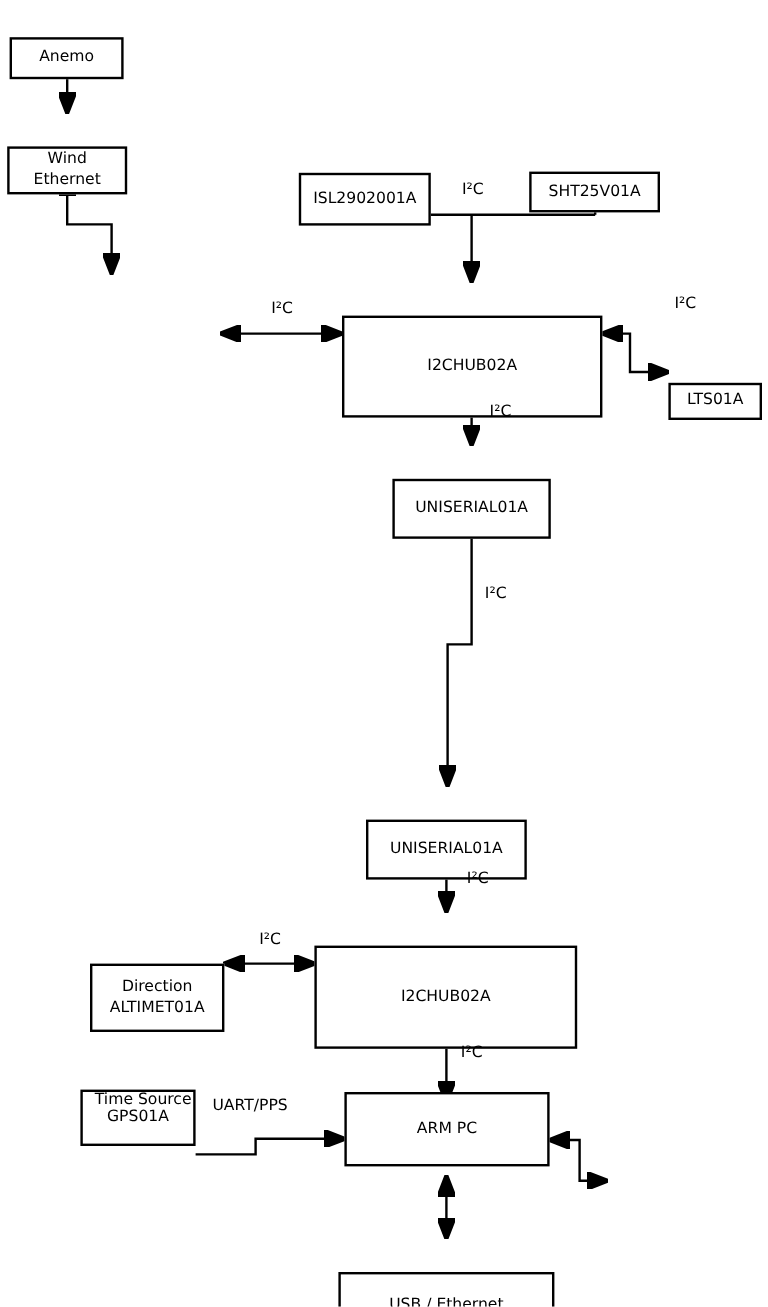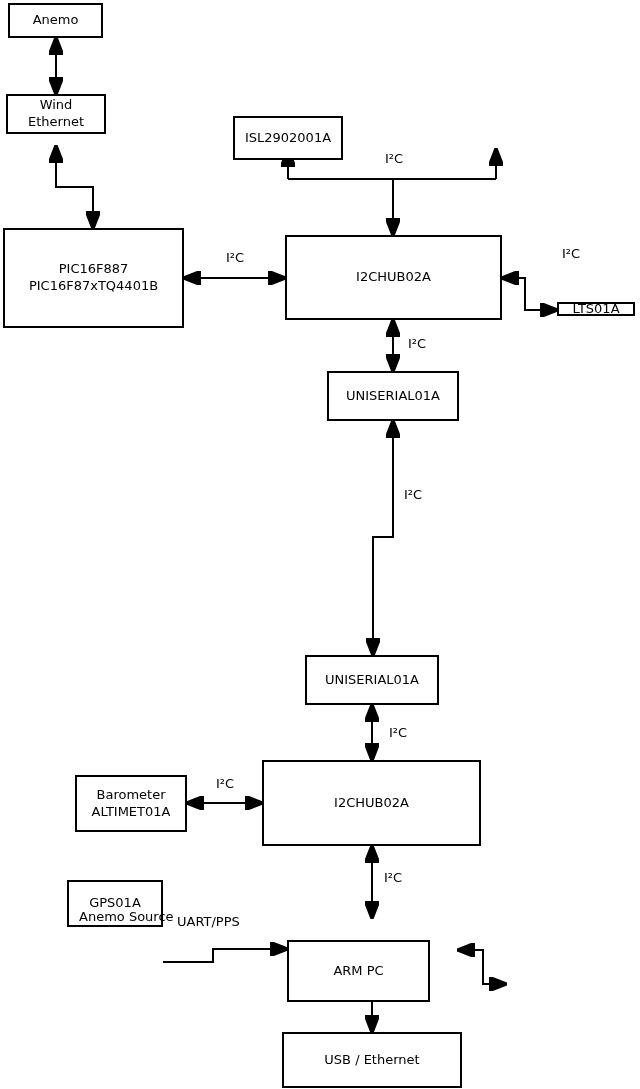--- a/index.html
+++ b/index.html
@@ -22,20 +22,21 @@
   .node{
     position:absolute;
     box-sizing:border-box;
     border:2px solid var(--line);
     background:var(--node-fill);
     display:flex;flex-direction:column;
     align-items:center;justify-content:center;
     text-align:right;
     font-size:13px;line-height:1.28;
     white-space:nowrap;
+    margin-top:28px;
   }
   .elabel{
     position:absolute;
     font-size:13px;line-height:1.1;
     white-space:nowrap;
   }
 </style>
 </head>
 <body>
 
@@ -67,72 +68,71 @@
 
   <div class="node" style="left:8px;top:3px;width:95px;height:35px">
     <span>Anemo</span>
   </div>
 
   <div class="node" style="left:6px;top:94px;width:100px;height:40px">
     <span>Wind</span>
     <span>Ethernet</span>
   </div>
 
-  <div class="node" style="left:3px;top:228px;width:181px;height:100px">
-    <span>PIC16F887</span>
-    <span>PIC16F87xTQ4401B</span>
-  </div>
 
-  <div class="node" style="left:233px;top:116px;width:110px;height:44px">
+  <div class="node" style="left:249px;top:116px;width:110px;height:44px">
     <span>ISL2902001A</span>
   </div>
 
+  <div class="node" style="left:441px;top:115px;width:109px;height:34px">
+    <span>SHT25V01A</span>
+  </div>
 
   <div class="node" style="left:285px;top:235px;width:217px;height:85px">
     <span>I2CHUB02A</span>
   </div>
 
-  <div class="node" style="left:557px;top:302px;width:78px;height:14px">
+  <div class="node" style="left:557px;top:291px;width:78px;height:31px">
     <span>LTS01A</span>
   </div>
 
   <div class="node" style="left:327px;top:371px;width:132px;height:50px">
     <span>UNISERIAL01A</span>
   </div>
 
   <div class="node" style="left:305px;top:655px;width:134px;height:50px">
     <span>UNISERIAL01A</span>
   </div>
 
   <div class="node" style="left:262px;top:760px;width:219px;height:86px">
     <span>I2CHUB02A</span>
   </div>
 
   <div class="node" style="left:75px;top:775px;width:112px;height:57px">
-    <span>Barometer</span>
+    <span>Direction</span>
     <span>ALTIMET01A</span>
   </div>
 
   <div class="node" style="left:67px;top:880px;width:96px;height:47px">
     <span>GPS01A</span>
   </div>
 
-  <div class="node" style="left:287px;top:940px;width:143px;height:62px">
+  <div class="node" style="left:287px;top:882px;width:171px;height:62px">
     <span>ARM PC</span>
   </div>
 
 
   <div class="node" style="left:282px;top:1032px;width:180px;height:56px">
     <span>USB / Ethernet</span>
   </div>
 
   <span class="elabel" style="left:385px;top:152px">I²C</span>
   <span class="elabel" style="left:226px;top:251px">I²C</span>
   <span class="elabel" style="left:562px;top:247px">I²C</span>
   <span class="elabel" style="left:408px;top:337px">I²C</span>
   <span class="elabel" style="left:404px;top:488px">I²C</span>
   <span class="elabel" style="left:389px;top:726px">I²C</span>
   <span class="elabel" style="left:216px;top:777px">I²C</span>
   <span class="elabel" style="left:384px;top:871px">I²C</span>
-  <span class="elabel" style="left:79px;top:910px">Anemo Source</span>
+  <span class="elabel" style="left:79px;top:910px">Time Source</span>
   <span class="elabel" style="left:177px;top:915px">UART/PPS</span>
 
 </div>
 
 </body></html>

